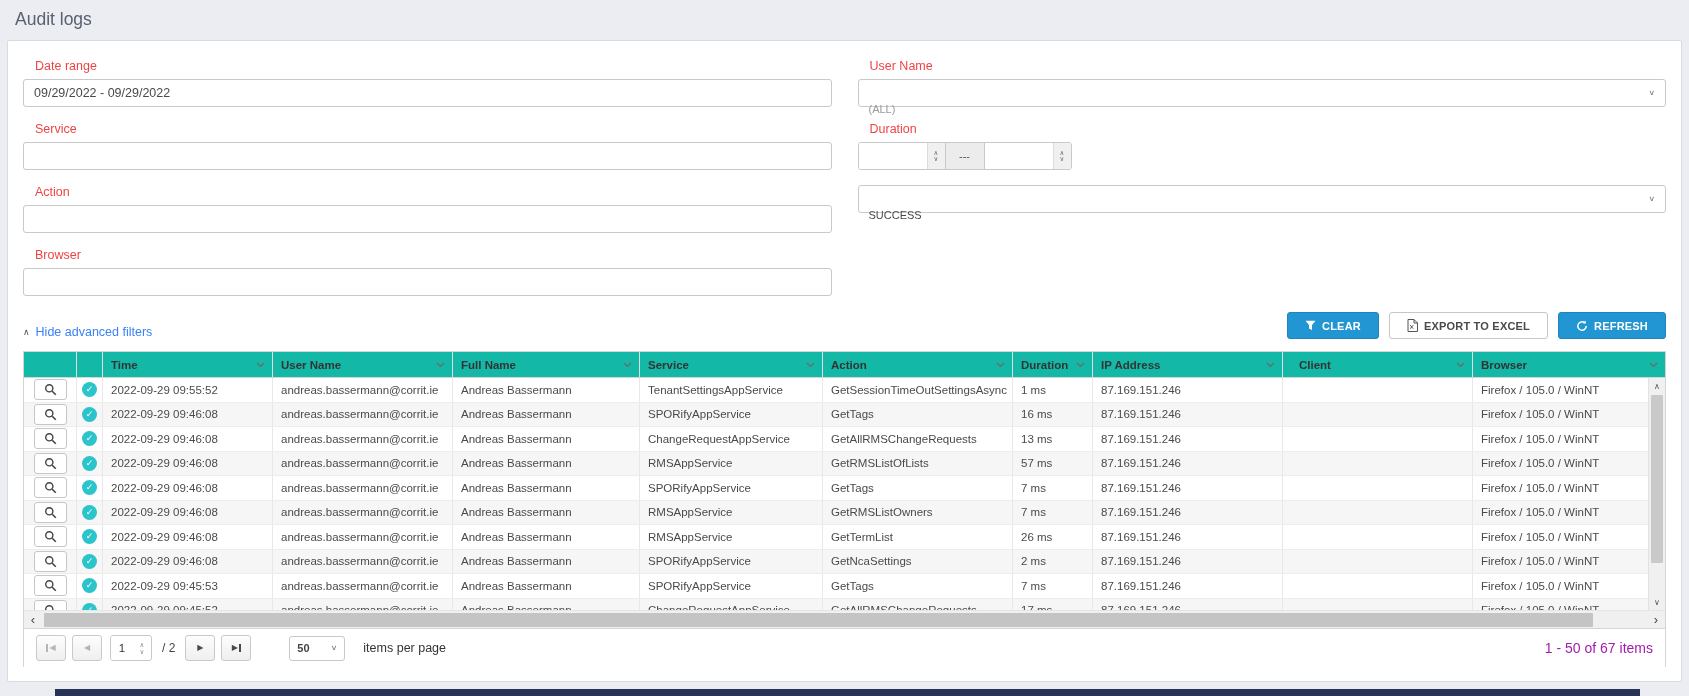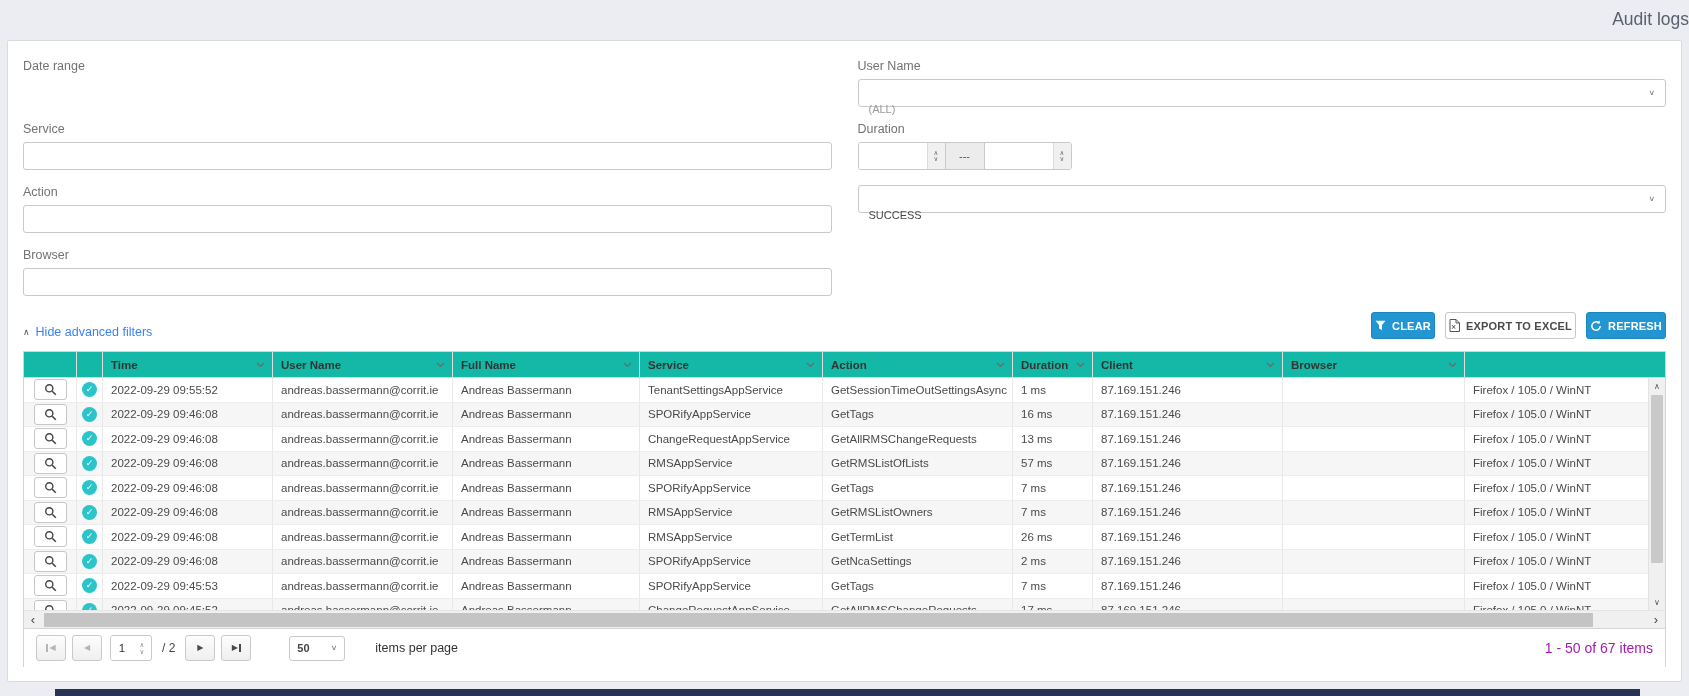--- a/index.html
+++ b/index.html
@@ -4,33 +4,33 @@
 <style>
   * { margin:0; padding:0; box-sizing:border-box; }
   html,body { width:1689px; height:696px; }
   body {
     position:relative;
     background:#ecedf2;
     font-family:"Liberation Sans", sans-serif;
     overflow:hidden;
   }
   
-  .title-bar { height:40px; padding:9px 0 0 15px;text-align:right; }
+  .title-bar { height:40px; padding:9px 0 0 15px; }
   .page-title { font-size:17.5px; color:#59606e; }
 
   
   .panel {
     position:absolute; left:7px; right:7px; top:40px; bottom:14px;
     background:#ffffff; border:1px solid #d8dbe2; border-radius:2px;
     padding:18px 15px 10px 15px;
   }
 
   
   .filters { display:grid; grid-template-columns:1fr 1fr; column-gap:26px; row-gap:15px; }
-  .field label { display:block; font-size:12.5px; color:#737373; margin-bottom:6px; }
+  .field label { display:block; font-size:12.5px; color:#ef4444; margin-bottom:6px;margin-left:12px; }
   .text-input {
     width:100%; height:28px; border:1px solid #c9c9c9; border-radius:3px;
     padding:0 10px; font-size:12.5px; color:#4a4a4a; background:#fff; outline:none;
     font-family:"Liberation Sans", sans-serif;
   }
   .select {
     width:100%; height:28px; border:1px solid #c9c9c9; border-radius:3px; background:#fff;
     display:flex; align-items:center; justify-content:space-between; padding:0 10px;
     cursor:pointer;
   }
@@ -58,21 +58,21 @@
     display:flex; align-items:center; justify-content:center; font-size:11px; color:#555;
   }
 
   
   .adv-row { margin-top:16px; display:flex; justify-content:space-between; align-items:flex-end; }
   .hide-adv { display:flex; align-items:center; gap:6px; cursor:pointer; }
   .hide-adv .chev-up { font-size:9px; color:#555; }
   .hide-adv .lbl { font-size:12.5px; color:#3b82f6; }
   .buttons { display:flex; gap:10px; }
   .btn {
-    height:27px; display:flex; align-items:center; gap:6px; padding:0 3px;
+    height:27px; display:flex; align-items:center; gap:6px; padding:0 17px;
     font-size:11px; font-weight:bold; border-radius:3px; cursor:pointer; letter-spacing:.2px;
     font-family:"Liberation Sans", sans-serif;
   }
   .btn-blue { background:var(--accent,#2196d3); border:1px solid #1d86bd; color:#fff; }
   .btn-white { background:#fff; border:1px solid #c6c6c6; color:#4a4a4a; }
 
   
   .grid { margin-top:12px; border:1px solid #d5d5d5; position:relative; height:316px; }
   .hrow { display:flex; height:26px; background:#14b8a6; border-bottom:1px solid #d5d5d5; }
   .hcell {
@@ -89,21 +89,21 @@
   }
   .hrow > :nth-child(1), .trow > :nth-child(1) { width:53px; min-width:53px; justify-content:center; padding:0; }
   .hrow > :nth-child(2), .trow > :nth-child(2) { width:26px; min-width:26px; justify-content:center; padding:0; }
   .hrow > :nth-child(3), .trow > :nth-child(3) { width:170px; min-width:170px; }
   .hrow > :nth-child(4), .trow > :nth-child(4) { width:180px; min-width:180px; }
   .hrow > :nth-child(5), .trow > :nth-child(5) { width:187px; min-width:187px; }
   .hrow > :nth-child(6), .trow > :nth-child(6) { width:183px; min-width:183px; }
   .hrow > :nth-child(7), .trow > :nth-child(7) { width:190px; min-width:190px; }
   .hrow > :nth-child(8), .trow > :nth-child(8) { width:80px; min-width:80px; }
   .hrow > :nth-child(9), .trow > :nth-child(9) { width:190px; min-width:190px; }
-  .hrow > :nth-child(10), .trow > :nth-child(10) { width:182px; min-width:182px; }
+  .hrow > :nth-child(10), .trow > :nth-child(10) { width:182px; min-width:182px;margin-left:8px; }
   .hrow > :nth-child(11), .trow > :nth-child(11) { flex:1; border-right:0; }
 
   .search-btn {
     width:33px; height:21px; background:#fff; border:1px solid #c6c6c6; border-radius:3px;
     display:flex; align-items:center; justify-content:center; cursor:pointer;
   }
   .status-dot {
     width:15px; height:15px; border-radius:50%; background:var(--status,#2bc4cb);
     display:flex; align-items:center; justify-content:center;
   }
@@ -136,40 +136,41 @@
   .pg-input { width:42px; height:26px; border:1px solid #c9c9c9; border-radius:3px; background:#fff; display:flex; overflow:hidden; margin-left:2px; }
   .pg-input input { width:22px; border:0; outline:none; text-align:center; font-size:11.5px; color:#333; font-family:"Liberation Sans", sans-serif; }
   .pg-input .spin-col { flex:1; display:flex; flex-direction:column; align-items:center; justify-content:center; cursor:pointer; }
   .pg-input .spin-col span { font-size:6.5px; line-height:7px; color:#888; }
   .pg-of { font-size:12px; color:#444; margin:0 4px; }
   .pg-size {
     width:56px; height:25px; border:1px solid #c9c9c9; border-radius:3px; margin-left:32px;
     display:flex; align-items:center; justify-content:space-between; padding:0 7px; cursor:pointer; background:#fff;
   }
   .pg-size .sel-val { font-size:11px; color:#444;font-weight:bold; }
-  .pg-items-lbl { font-size:12.5px; color:#333; margin-left:24px; }
+  .pg-items-lbl { font-size:12.5px; color:#333; margin-left:12px; }
   .pg-summary { margin-left:auto; font-size:14px; color:#a21caf; }
 
   .bottom-bar { position:absolute; left:55px; bottom:0; width:1585px; height:7px; background:#273254; }
 
   svg { display:block; }
 </style>
 </head>
 <body>
 
 <div class="title-bar">
   <span class="page-title">Audit logs</span>
 </div>
 
 <div class="panel">
 
   <div class="filters">
 
     <div class="field">
       <label>Date range</label>
+      <input class="text-input" type="text" value="09/29/2022 - 09/29/2022" style="">
     </div>
 
     <div class="field">
       <label>User Name</label>
       <div class="select">
         <span class="sel-val muted">(ALL)</span>
         <span class="sel-chev">∨</span>
       </div>
     </div>
 
@@ -284,20 +285,26 @@
             <polyline points="1,1 4.5,4.5 8,1" fill="none" stroke="#6a6a6a" stroke-width="1.2"></polyline>
           </svg>
       </div>
         <div class="hcell">
         <span>Duration</span>
         <svg width="9" height="6" viewBox="0 0 9 6">
             <polyline points="1,1 4.5,4.5 8,1" fill="none" stroke="#6a6a6a" stroke-width="1.2"></polyline>
           </svg>
       </div>
         <div class="hcell">
+        <span>IP Address</span>
+        <svg width="9" height="6" viewBox="0 0 9 6">
+            <polyline points="1,1 4.5,4.5 8,1" fill="none" stroke="#6a6a6a" stroke-width="1.2"></polyline>
+          </svg>
+      </div>
+        <div class="hcell">
         <span>Client</span>
         <svg width="9" height="6" viewBox="0 0 9 6">
             <polyline points="1,1 4.5,4.5 8,1" fill="none" stroke="#6a6a6a" stroke-width="1.2"></polyline>
           </svg>
       </div>
         <div class="hcell">
         <span>Browser</span>
         <svg width="9" height="6" viewBox="0 0 9 6">
             <polyline points="1,1 4.5,4.5 8,1" fill="none" stroke="#6a6a6a" stroke-width="1.2"></polyline>
           </svg>

